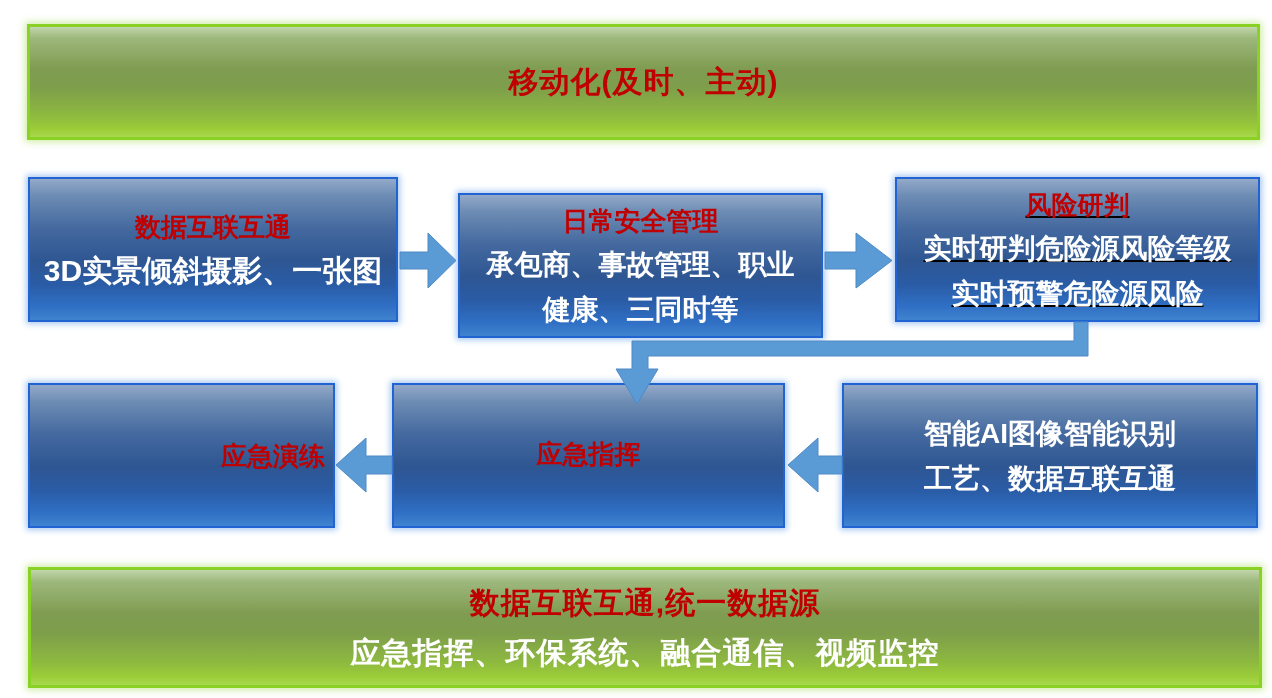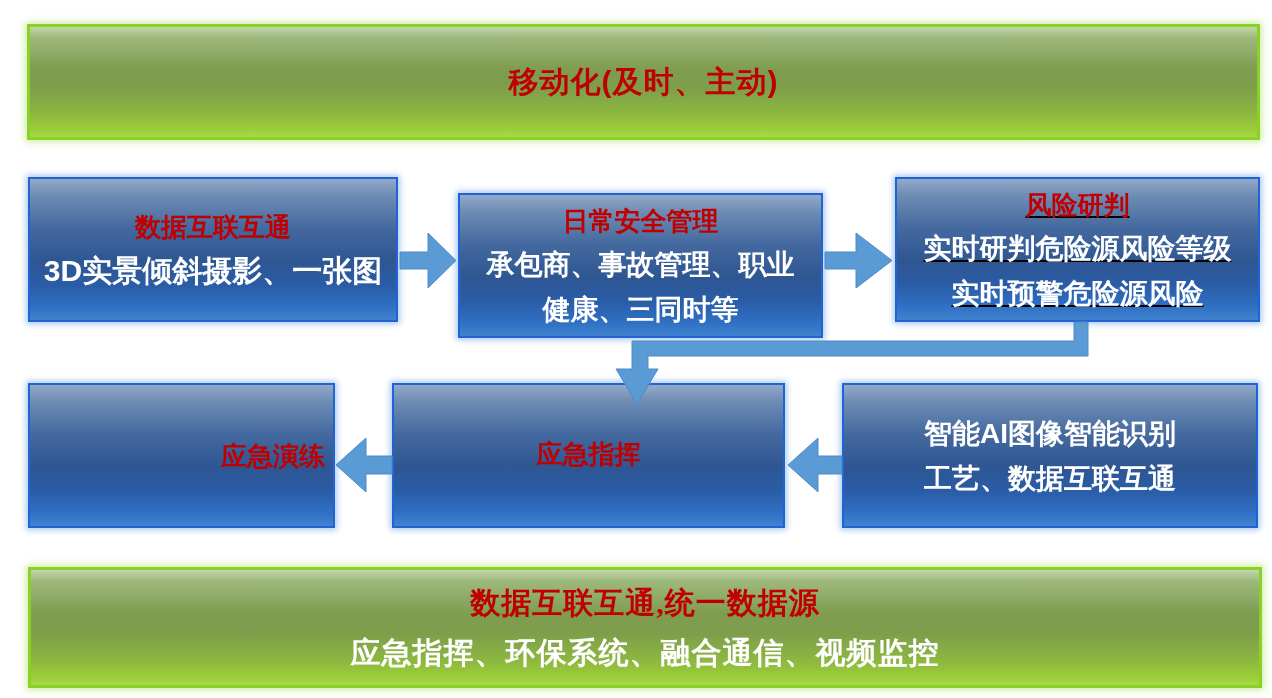--- a/index.html
+++ b/index.html
@@ -21,21 +21,21 @@
     background: linear-gradient(180deg,
       #c2d6ab 0%, #9db87c 10%, #7f9c51 38%, #7e9e4b 55%,
       #8db93f 80%, #9ccd38 93%, #a8d84e 100%);
     box-shadow: 0 0 7px 2px rgba(205,235,160,0.95);
     display: flex;
     flex-direction: column;
     align-items: center;
     justify-content: center;
   }
   .banner-top    { left: 27px;  top: 24px;  width: 1233px; height: 116px; }
-  .banner-bottom { left: 28px;  top: 567px; width: 1234px; height: 121px; font-family: Liberation Serif, serif; }
+  .banner-bottom { left: 28px;  top: 567px; width: 1234px; height: 121px; }
   .banner-title  { color: #c00000; font-size: 30px; line-height: 50px; letter-spacing: 1px; }
   .banner-sub    { color: #ffffff; font-size: 30px; line-height: 50px; letter-spacing: 1px; }
 
   
   .bluebox {
     position: absolute;
     box-sizing: border-box;
     border: 2px solid #2163d3;
     background: linear-gradient(180deg,
       #93a9c9 0%, #6d8cb4 12%, #44699f 35%, #2e5692 58%,

